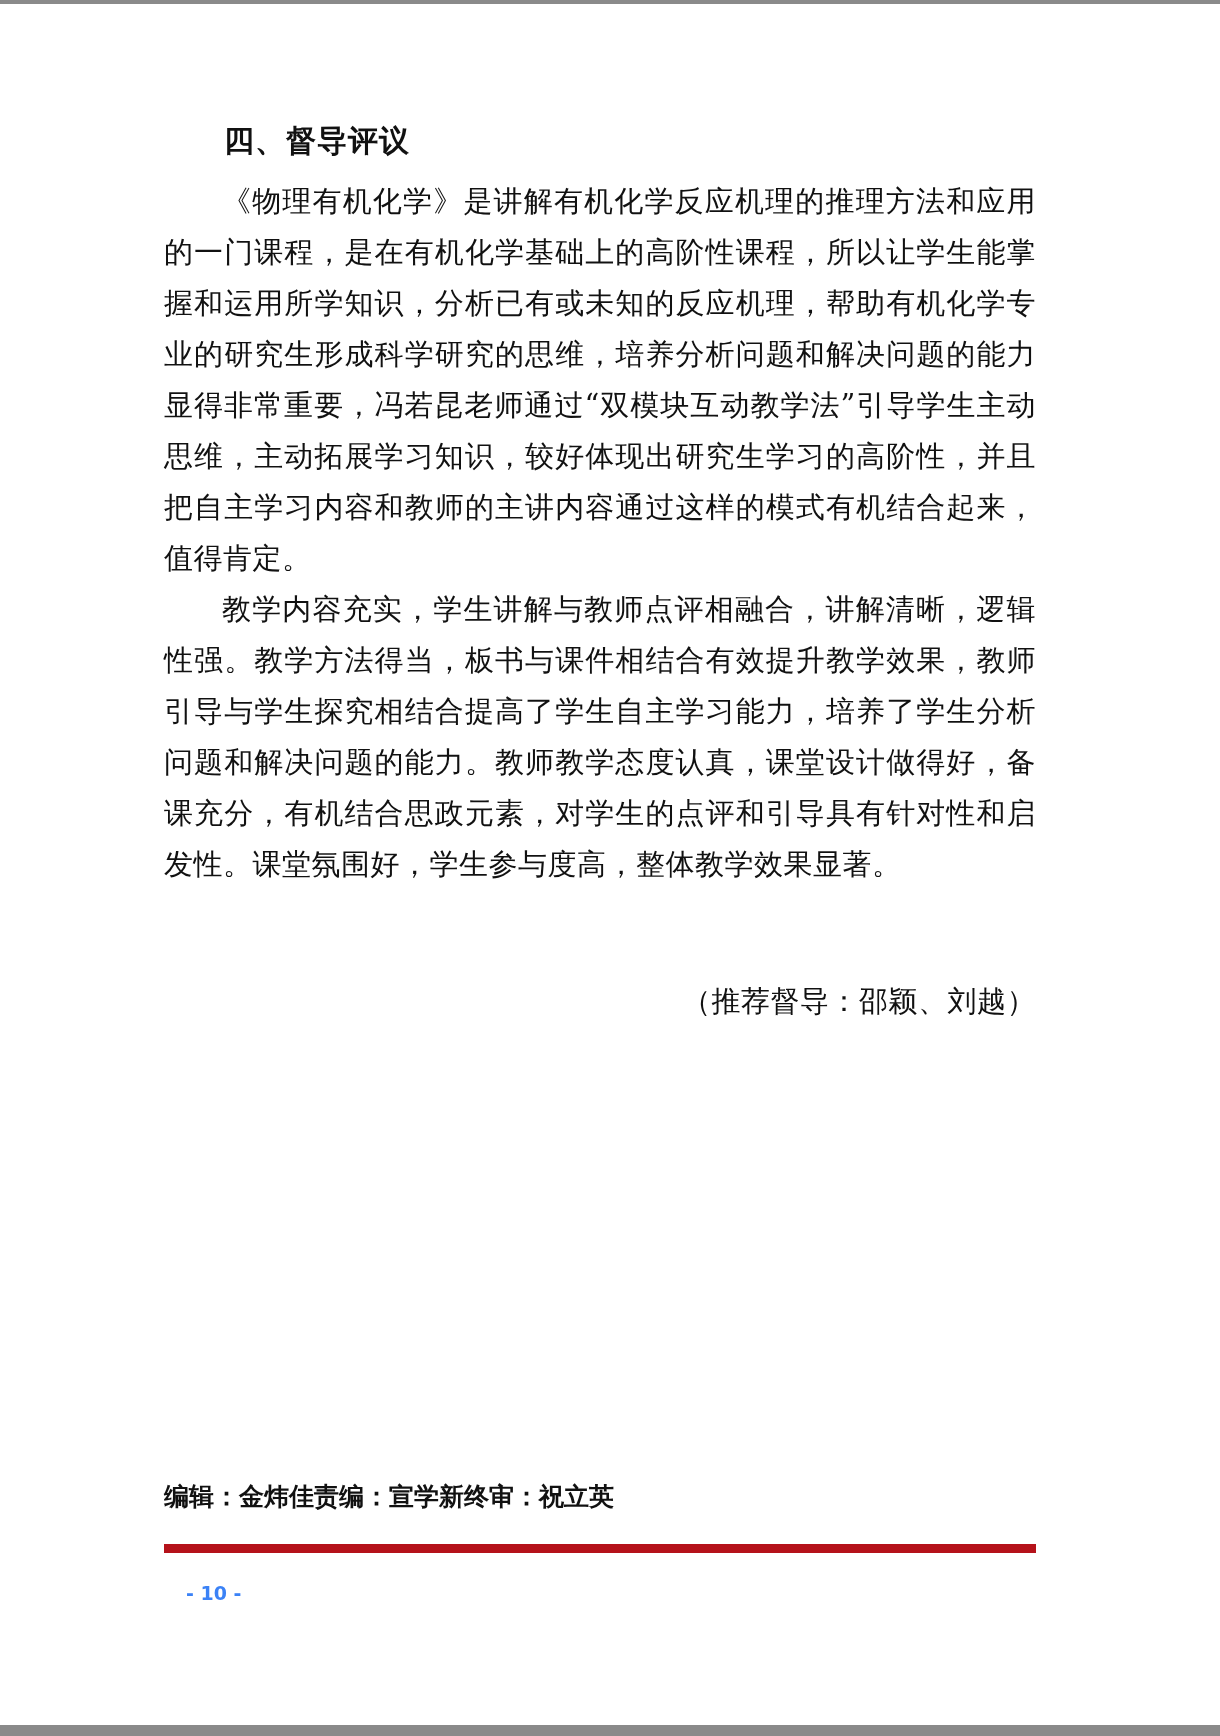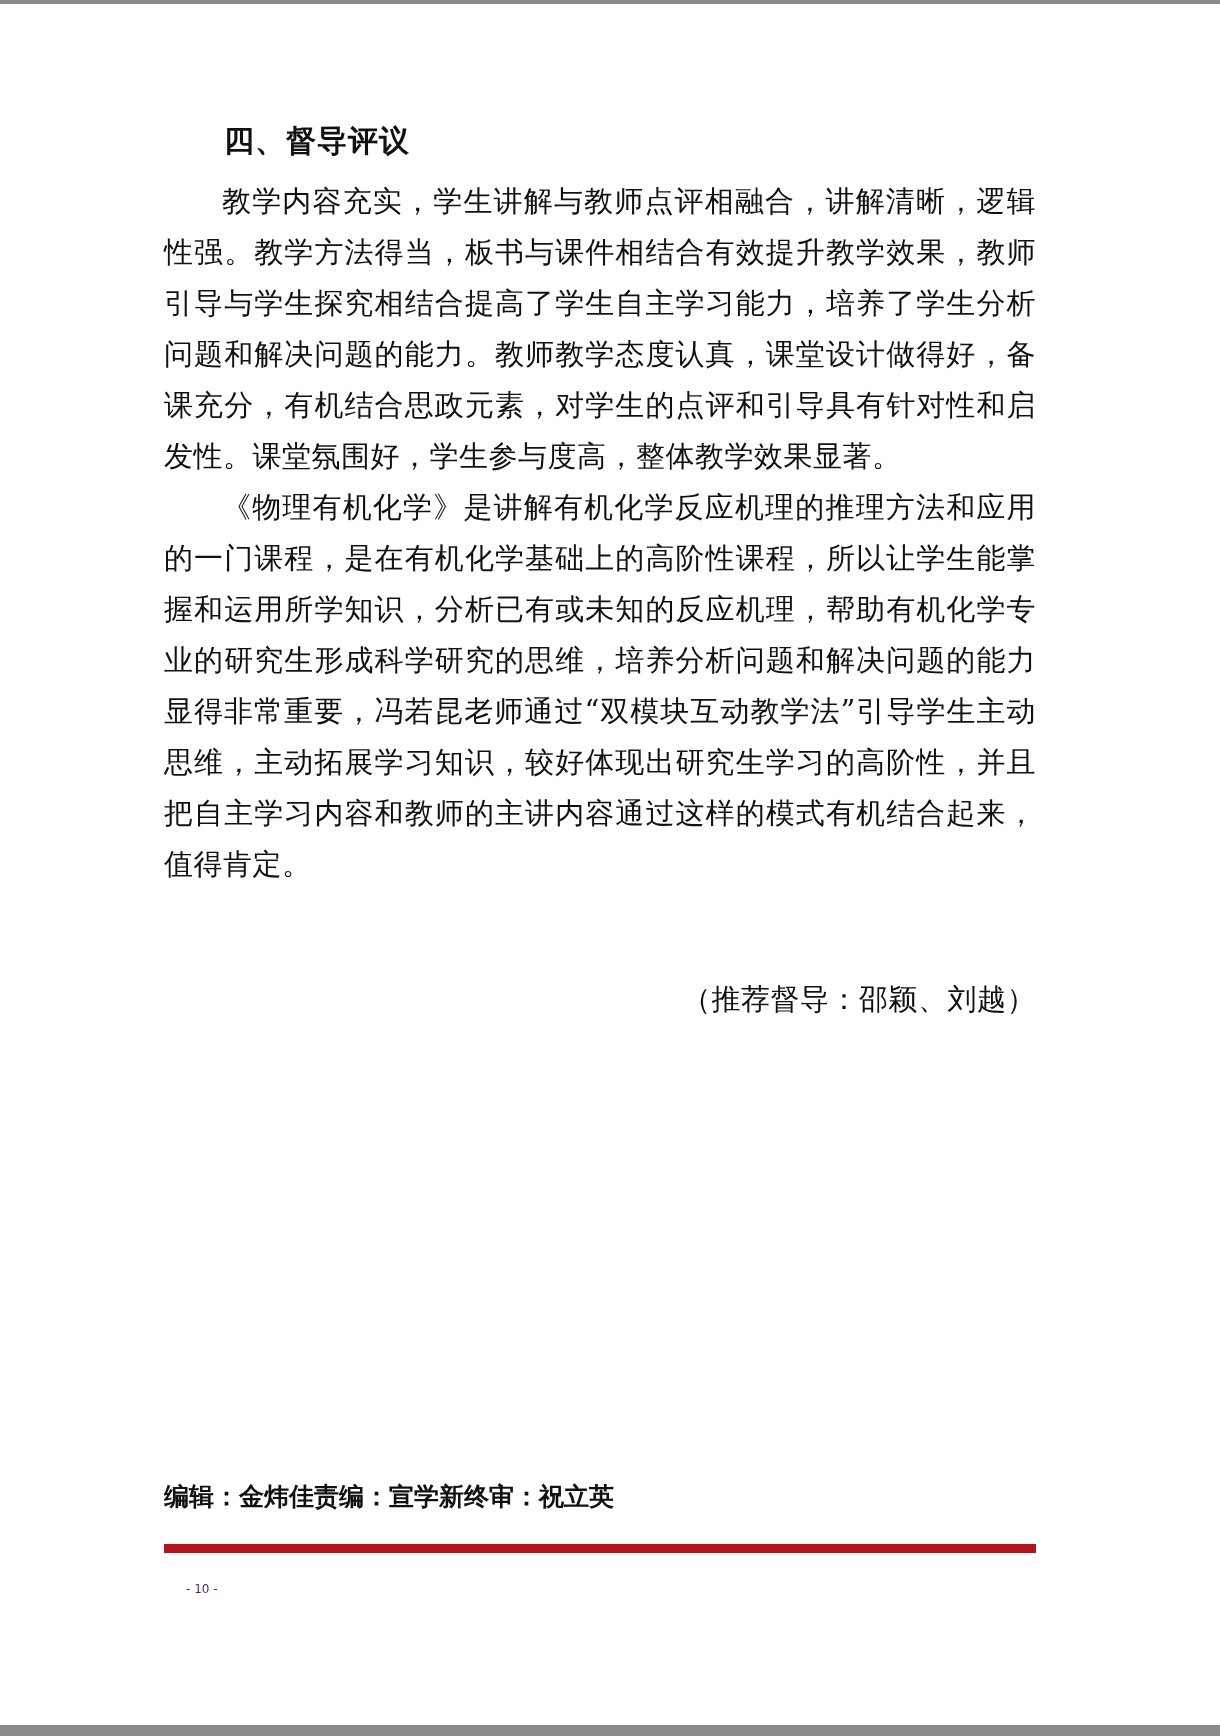--- a/index.html
+++ b/index.html
@@ -46,21 +46,20 @@
     text-indent: 2em;
     margin: 0;
     letter-spacing: 0.5px;
   }
   .doc-attribution {
     font-size: 29px;
     line-height: 51px;
     text-align: right;
     margin: 86px 0 0 0;
     letter-spacing: 0.5px;
-    font-family: Liberation Mono, monospace;
   }
   .doc-footer {
     position: absolute;
     top: 1480px;
     left: 164px;
     width: 872px;
     display: flex;
     align-items: baseline;
     font-family: "DejaVu Sans", "Liberation Sans", sans-serif;
     font-weight: bold;
@@ -72,36 +71,36 @@
     top: 1544px;
     left: 164px;
     width: 872px;
     height: 9px;
   }
   .doc-page-number {
     position: absolute;
     top: 1582px;
     left: 186px;
     font-family: "DejaVu Sans", "Liberation Sans", sans-serif;
-    font-size: 12px;
-    font-weight: normal;
-    color: #4c1d95;
+    font-size: 19px;
+    font-weight: bold;
+    color: #3b82f6;
   }
 </style>
 </head>
 <body>
 
 <div class="edge-strip-top" style="background-color: rgb(138, 138, 138);"></div>
 
 <div class="doc-content">
   <h1 class="doc-heading">四、督导评议</h1>
 
+  <p class="doc-paragraph">《物理有机化学》是讲解有机化学反应机理的推理方法和应用的一门课程，是在有机化学基础上的高阶性课程，所以让学生能掌握和运用所学知识，分析已有或未知的反应机理，帮助有机化学专业的研究生形成科学研究的思维，培养分析问题和解决问题的能力显得非常重要，冯若昆老师通过“双模块互动教学法”引导学生主动思维，主动拓展学习知识，较好体现出研究生学习的高阶性，并且把自主学习内容和教师的主讲内容通过这样的模式有机结合起来，值得肯定。</p>
+
   <p class="doc-paragraph">教学内容充实，学生讲解与教师点评相融合，讲解清晰，逻辑性强。教学方法得当，板书与课件相结合有效提升教学效果，教师引导与学生探究相结合提高了学生自主学习能力，培养了学生分析问题和解决问题的能力。教师教学态度认真，课堂设计做得好，备课充分，有机结合思政元素，对学生的点评和引导具有针对性和启发性。课堂氛围好，学生参与度高，整体教学效果显著。</p>
-
-  <p class="doc-paragraph">《物理有机化学》是讲解有机化学反应机理的推理方法和应用的一门课程，是在有机化学基础上的高阶性课程，所以让学生能掌握和运用所学知识，分析已有或未知的反应机理，帮助有机化学专业的研究生形成科学研究的思维，培养分析问题和解决问题的能力显得非常重要，冯若昆老师通过“双模块互动教学法”引导学生主动思维，主动拓展学习知识，较好体现出研究生学习的高阶性，并且把自主学习内容和教师的主讲内容通过这样的模式有机结合起来，值得肯定。</p>
 
   <p class="doc-attribution">（推荐督导：邵颖、刘越）</p>
 </div>
 
 <div class="doc-footer">
   <span>编辑：金炜佳</span>
   <span>责编：宣学新</span>
   <span>终审：祝立英</span>
 </div>
 

